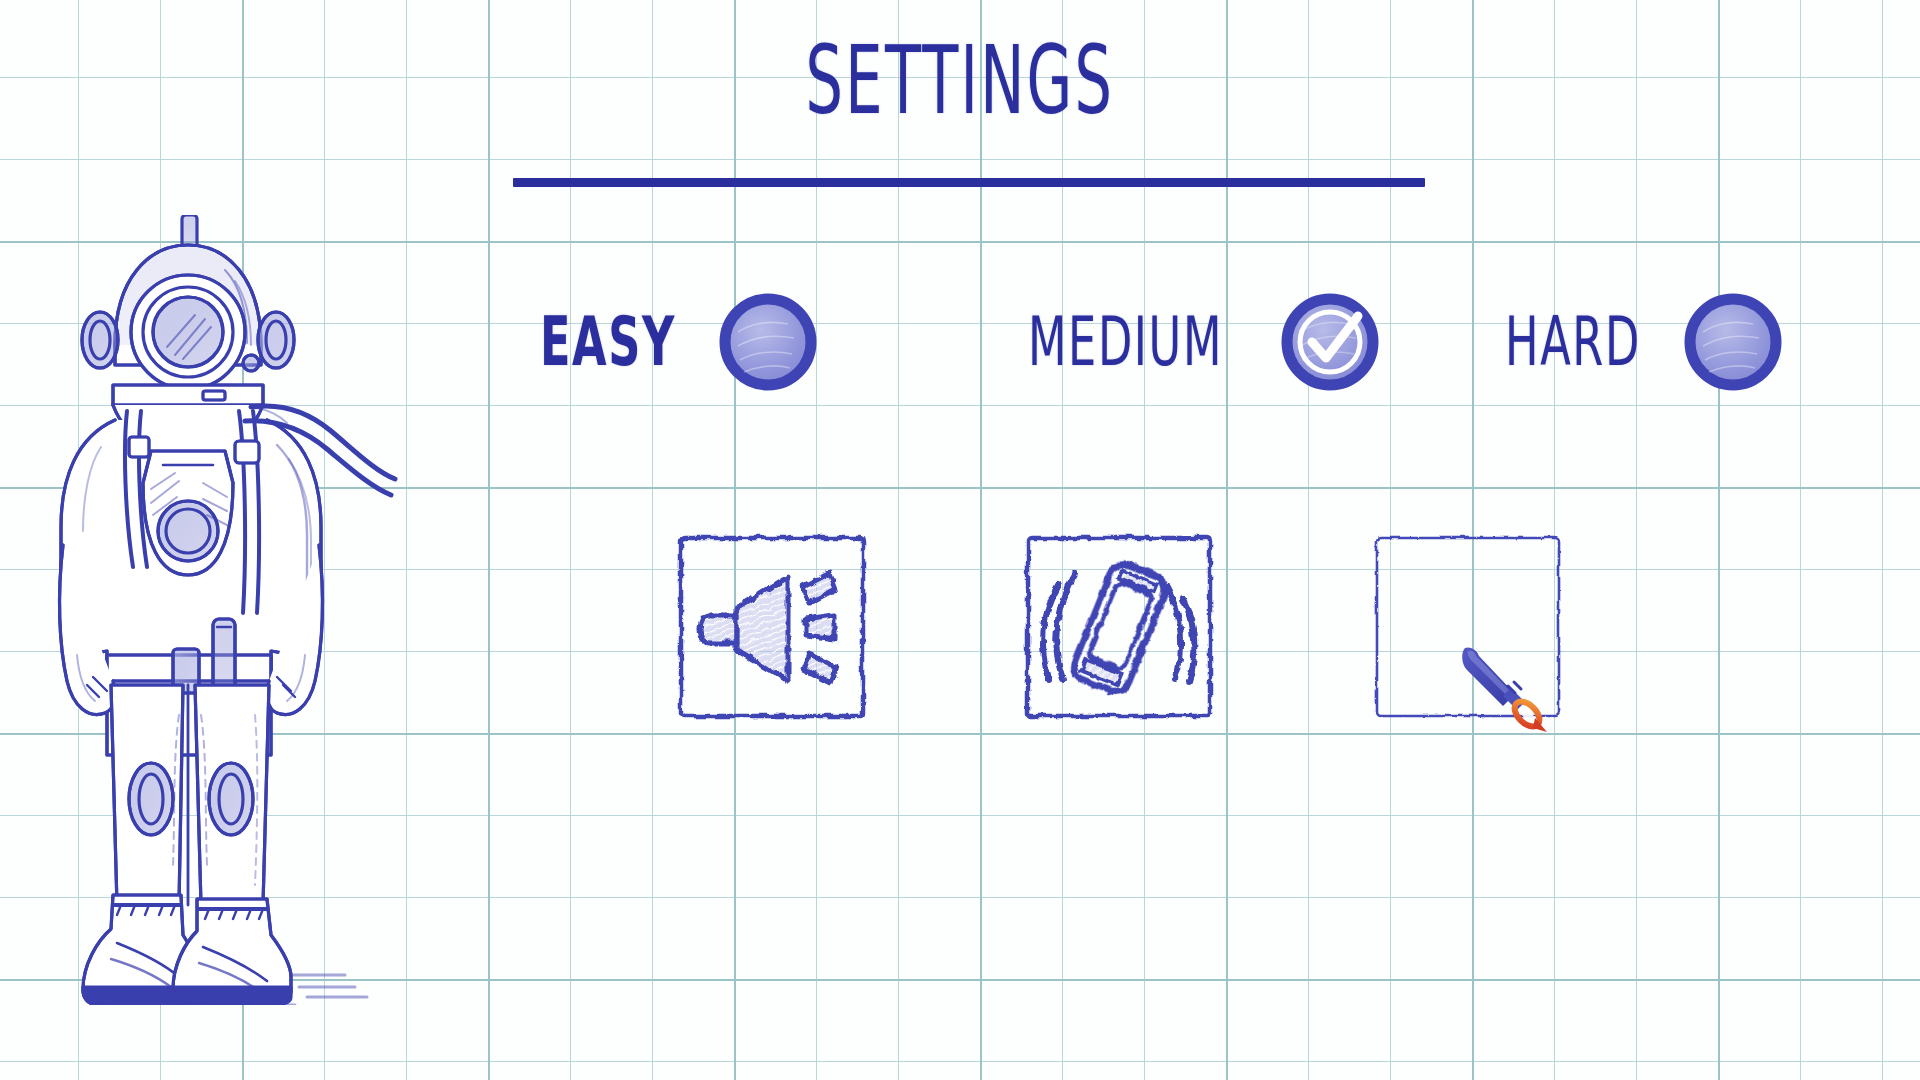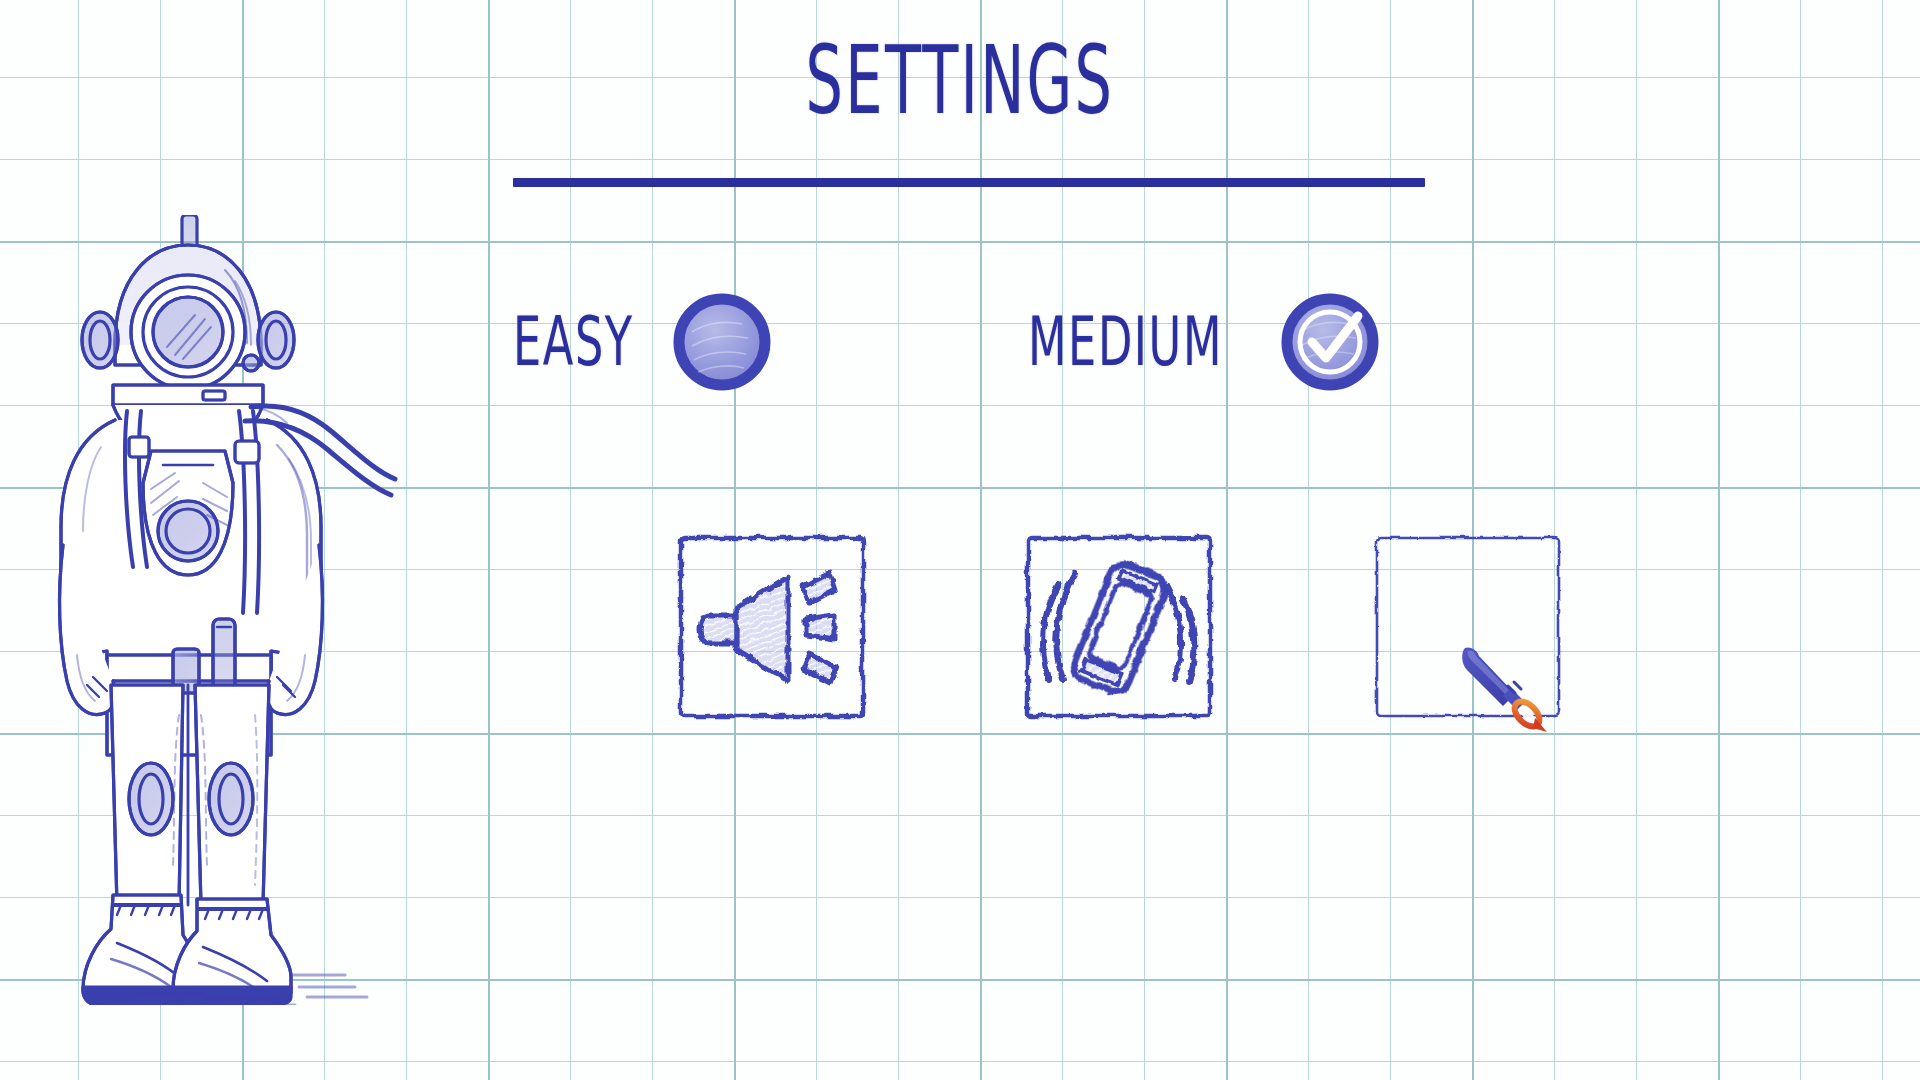--- a/index.html
+++ b/index.html
@@ -81,21 +81,21 @@
     width: 1920px;
     height: 120px;
   }
   .difficulty-option {
     position: absolute;
     top: 0;
     height: 120px;
     display: flex;
     align-items: center;
   }
-  .difficulty-option.opt0 { left: 513px; }
+  .difficulty-option.opt0 { left: 540px; font-weight: bold; }
   .difficulty-option.opt1 { left: 980px; padding-left: 48px; }
   .difficulty-option.opt2 { left: 1505px; }
 
   .difficulty-label {
     font-family: "DejaVu Sans Condensed", "Liberation Sans Narrow", "Liberation Sans", sans-serif;
     font-size: 62px;
     line-height: 64px;
     color: #2b2f9e;
     letter-spacing: 2px;
     transform: scaleX(0.80) scaleY(1.10);
@@ -348,20 +348,40 @@
                      M24 70 C38 62 58 60 76 64"></path>
           </g>
 
           <circle cx="52" cy="52" r="30" fill="none" stroke="#ffffff" stroke-width="5"></circle>
 
           <path d="M34 52 L48 68 L80 26" fill="none" stroke="#ffffff" stroke-width="9" stroke-linecap="round" stroke-linejoin="round"></path>
         </svg>
       </span>
     </div>
 
+    <div class="difficulty-option opt2">
+      <span class="difficulty-label">HARD</span>
+      <span class="radio-wrap">
+        <svg viewBox="0 0 104 104" xmlns="http://www.w3.org/2000/svg">
+          <defs>
+            <radialGradient id="rfill2" cx="42%" cy="36%" r="72%">
+              <stop offset="0%" stop-color="#b7bbe8"></stop>
+              <stop offset="60%" stop-color="#9499dc"></stop>
+              <stop offset="100%" stop-color="#8084d2"></stop>
+            </radialGradient>
+          </defs>
+          <circle cx="52" cy="52" r="43" fill="url(#rfill2)"></circle>
+          <circle cx="52" cy="52" r="43" fill="none" stroke="#3f44b4" stroke-width="11"></circle>
+          <g opacity="0.35" stroke="#ffffff" stroke-width="1.6" fill="none">
+            <path d="M22 42 C34 34 52 30 72 34 M22 56 C36 48 56 44 78 48
+                     M24 70 C38 62 58 60 76 64 M28 82 C42 76 60 74 74 78"></path>
+          </g>
+        </svg>
+      </span>
+    </div>
   </div>
 
   <div class="toggle-row">
 
     <div class="toggle-box box0">
       <svg viewBox="0 0 200 196" xmlns="http://www.w3.org/2000/svg">
         <defs>
           <filter id="rough0">
             <feTurbulence type="turbulence" baseFrequency="0.06" numOctaves="3" seed="7" result="n"></feTurbulence>
             <feDisplacementMap in="SourceGraphic" in2="n" scale="5" xChannelSelector="R" yChannelSelector="G"></feDisplacementMap>

